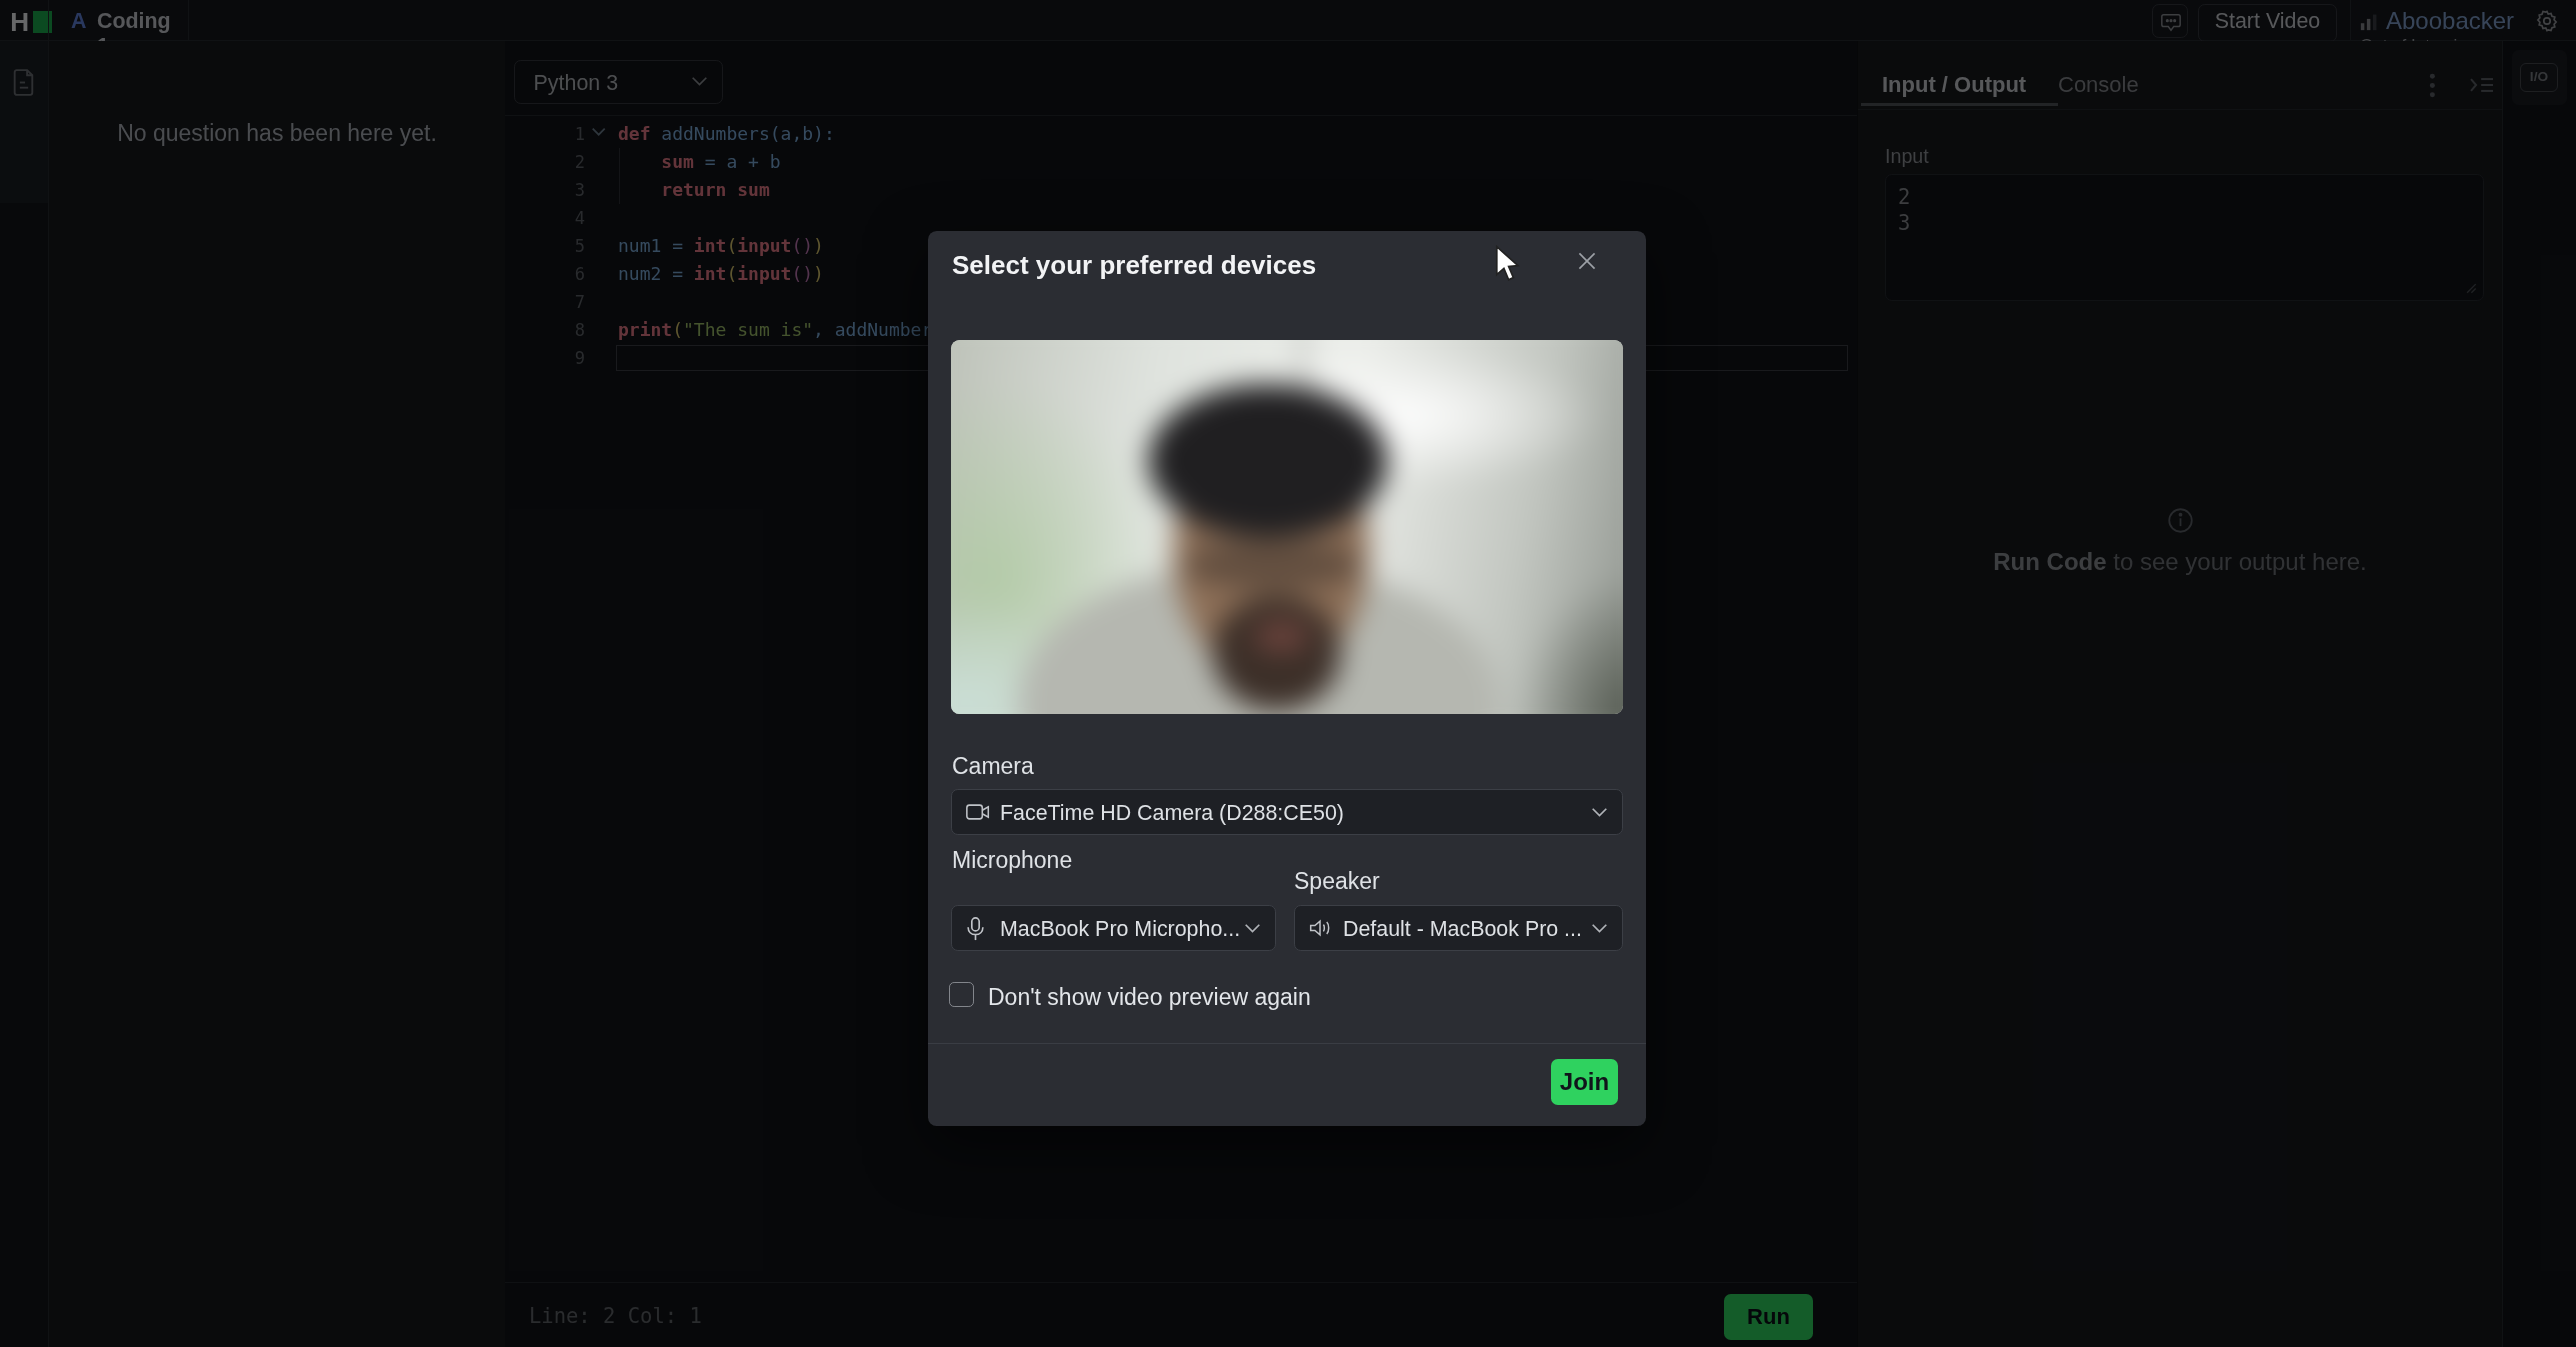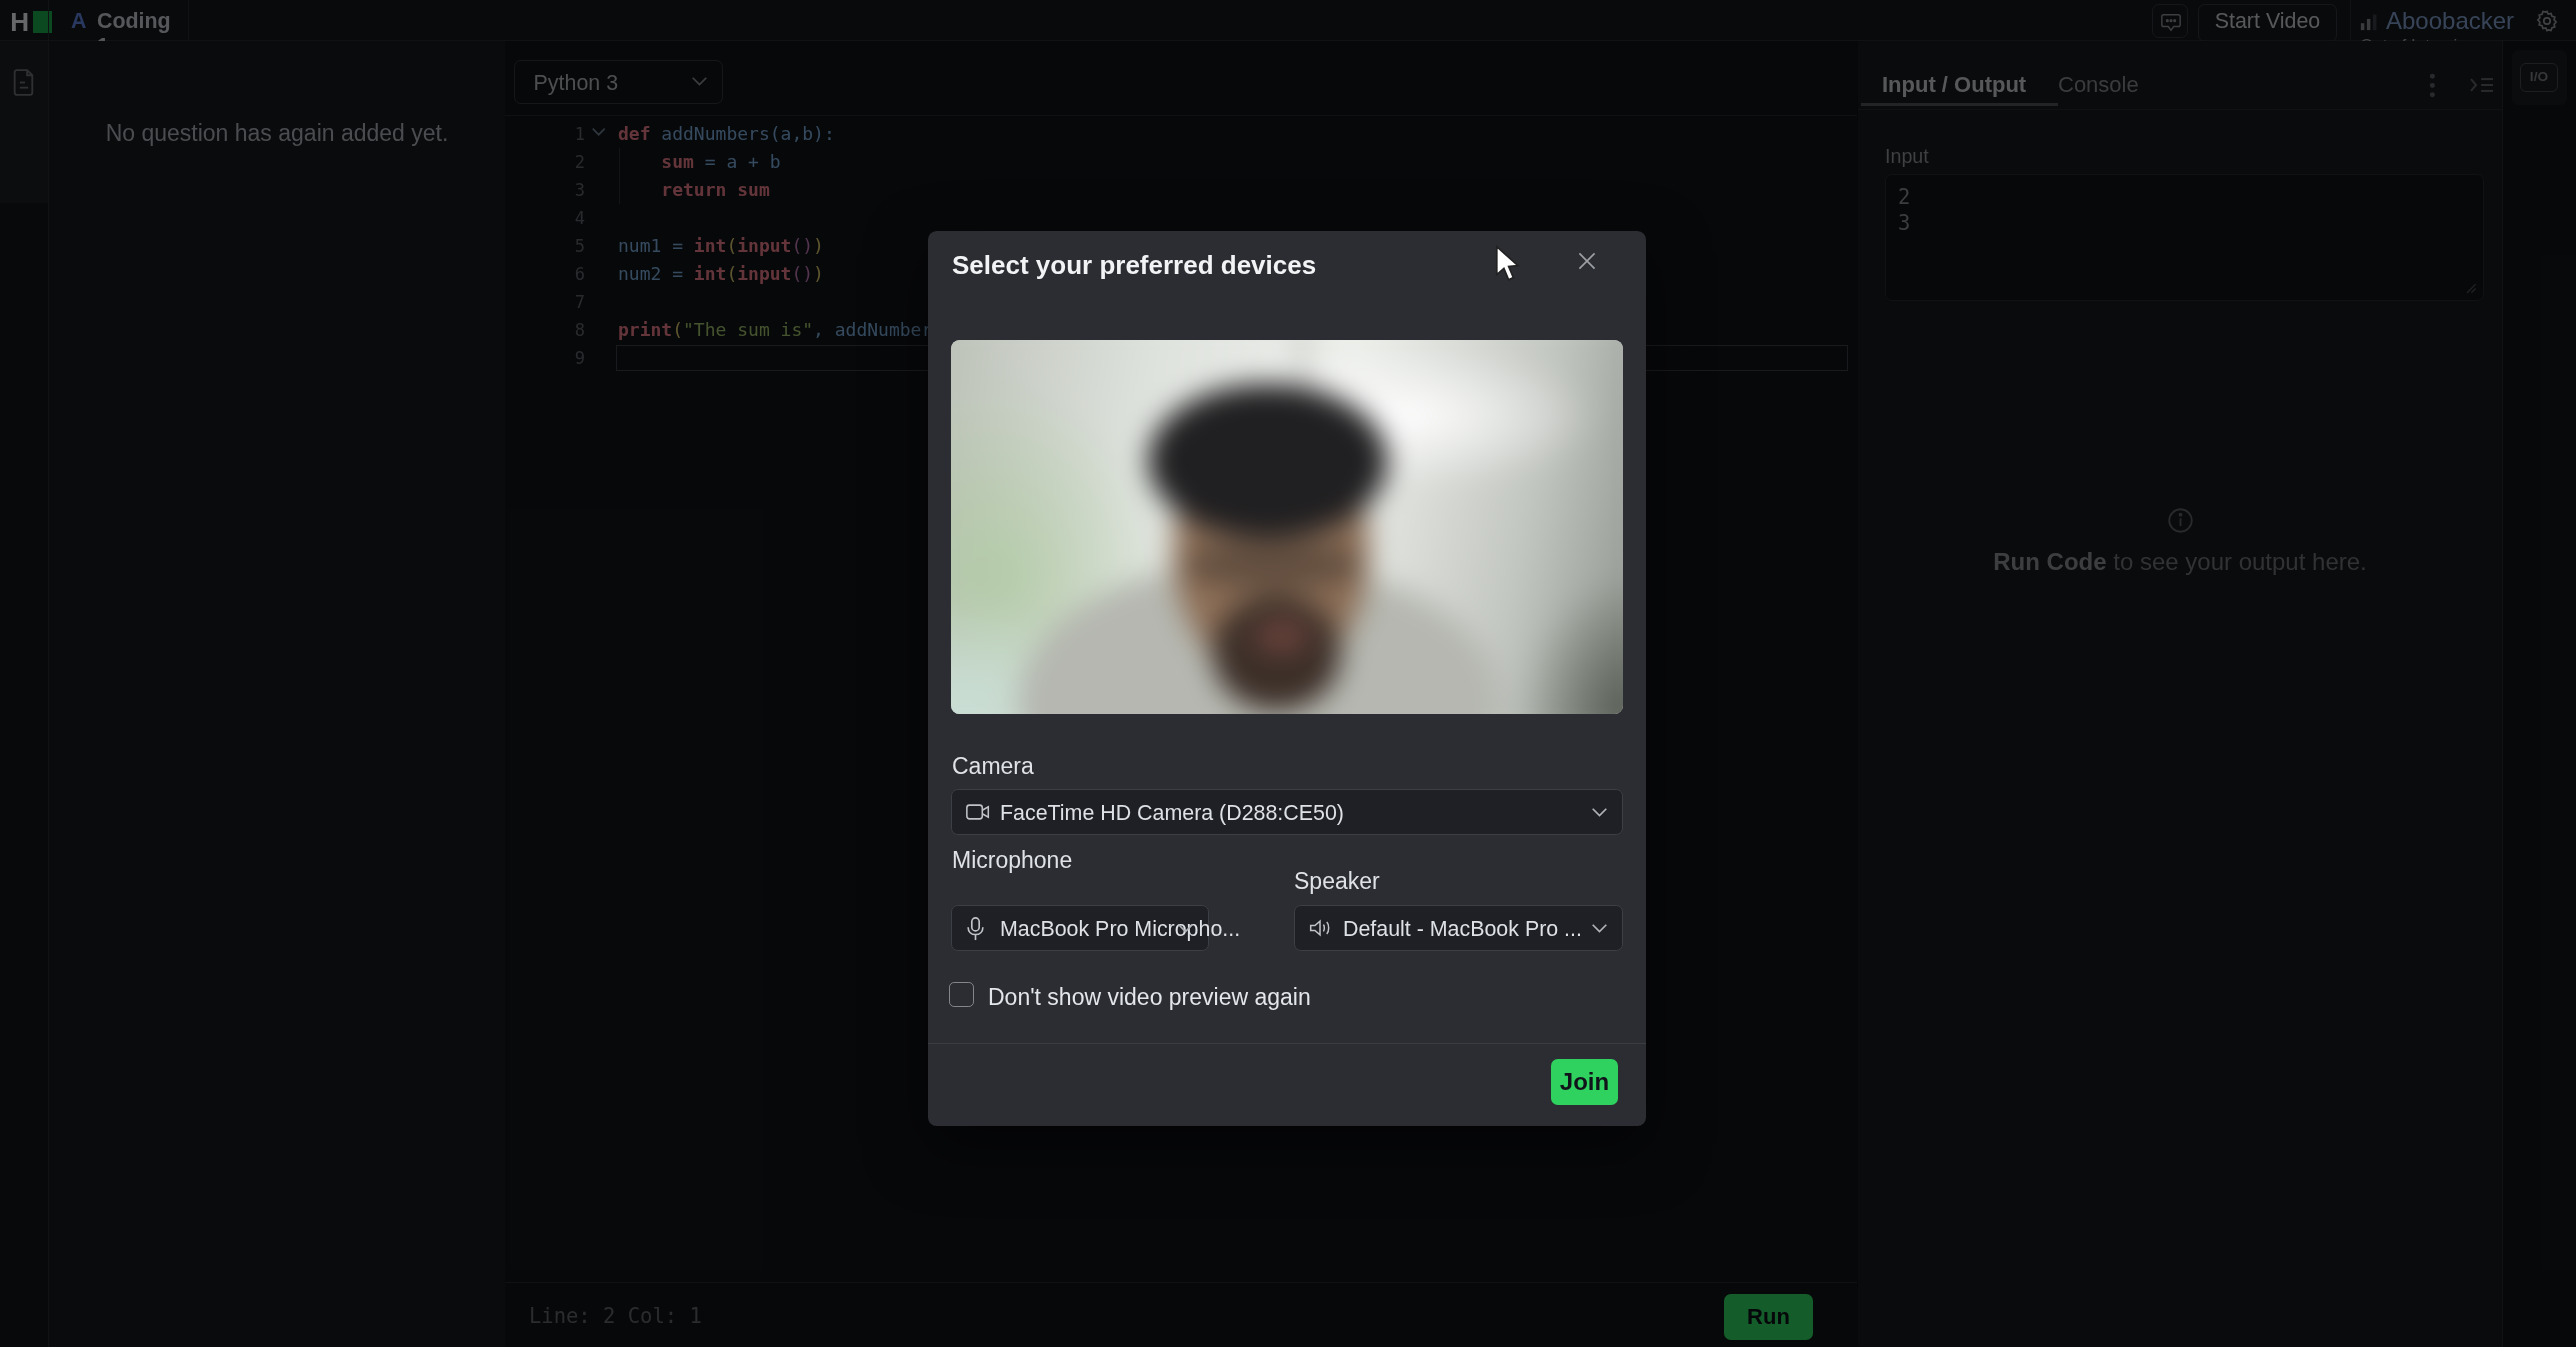--- a/index.html
+++ b/index.html
@@ -130,21 +130,21 @@
 
   .field-label { position:absolute; font-size:23px; color:#dfe2e6; }
   .select { position:absolute; height:46px; background:#1e2025; border:0.9px solid #3c3f46;
             border-radius:6.8px; color:#dee1e5; font-size:21.4px; }
   .select .s-icon { position:absolute; left:13.7px; top:11px; }
   .select .s-text { position:absolute; left:48px; top:11px; white-space:nowrap; }
   .select .s-chev { position:absolute; right:13.7px; top:17px; }
   #camera-label { left:24px; top:522px; }
   #camera-select { left:23px; top:558px; width:672px; }
   #mic-label { left:24px; top:616px; }
-  #mic-select { left:23px; top:674px; width:258px; }
+  #mic-select { left:23px; top:674px; width:325px; }
   #speaker-label { left:366px; top:637px; }
   #speaker-select { left:366px; top:674px; width:329px; }
   #checkbox { position:absolute; left:21.4px; top:751px; width:25px; height:25px;
               border:1.7px solid #83868c; border-radius:5.1px; }
   #checkbox-label { position:absolute; left:60px; top:753px; font-size:23px; color:#e3e6ea; }
   #modal-footer-div { position:absolute; left:0; top:812px; width:100%; height:0.9px; background:#3a3d44; }
   #join-btn { position:absolute; left:623px; top:828px; width:67px; height:46px;
               background:#2fd25f; border-radius:6.8px; color:#10141a; font-weight:bold;
               font-size:24px; text-align:center; line-height:46px; }
   #mouse-cursor { position:absolute; left:1495px; top:245px; z-index:60; }
@@ -188,21 +188,21 @@
   <svg id="doc-icon" width="26" height="29" viewBox="0 0 24 28" fill="none" stroke="#6a6d73" stroke-width="1.8">
     <path d="M5 2h10l5 5v17c0 1.1-.9 2-2 2H5c-1.1 0-2-.9-2-2V4c0-1.1.9-2 2-2z"></path>
     <path d="M15 2v5h5"></path>
     <line x1="8" y1="14" x2="13" y2="14"></line>
       <line x1="8" y1="19" x2="16" y2="19"></line>
   </svg>
 </div>
 <div class="v-div" style="left:48px"></div>
 
 <div id="question-panel">
-  <div id="question-empty">No question has again added yet.</div>
+  <div id="question-empty">No question has been here yet.</div>
 </div>
 <div class="v-div" style="left:505px"></div>
 
 <div id="editor">
   <div id="lang-select">
     <span class="lbl">Python 3</span>
     <svg width="17" height="10.3" viewBox="0 0 20 12" fill="none" stroke="#8a8d93" stroke-width="2">
         <polyline points="2,2 10,10 18,2"></polyline>
       </svg>
   </div>

